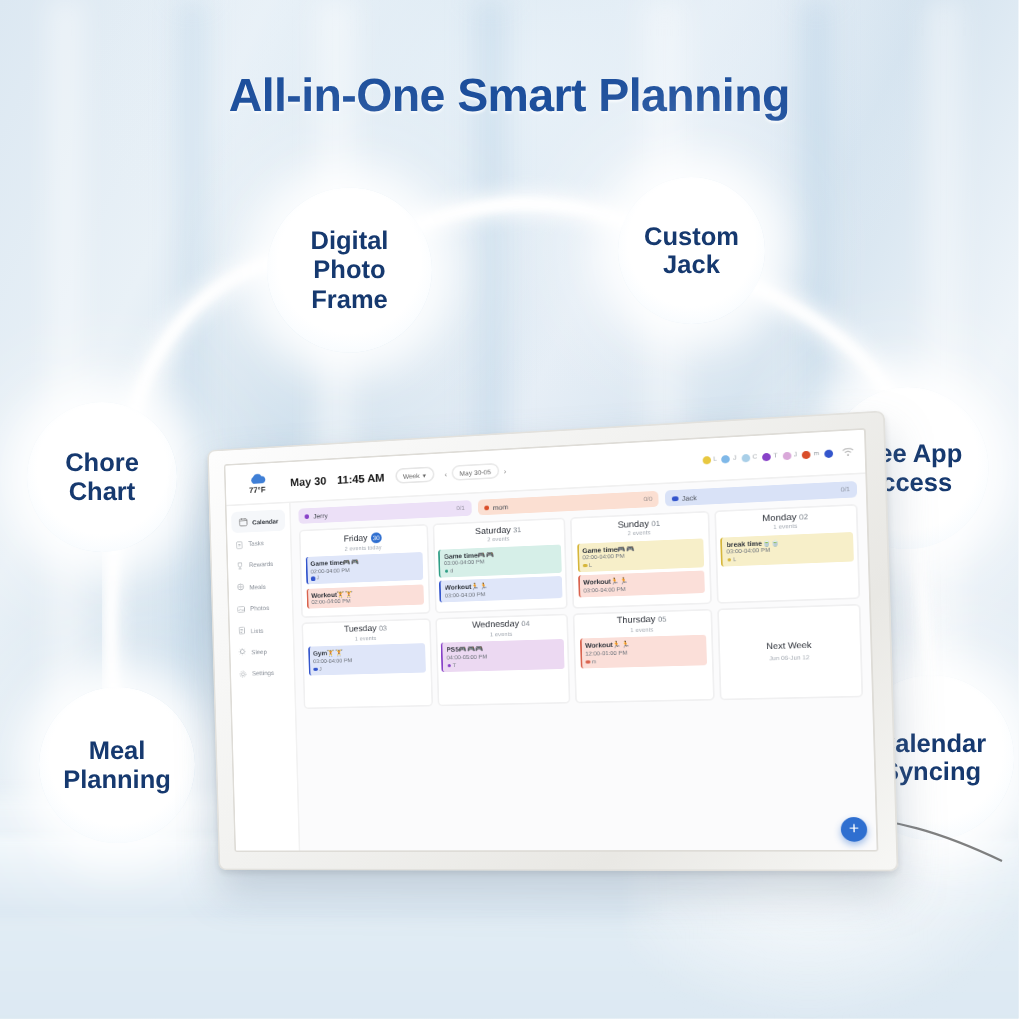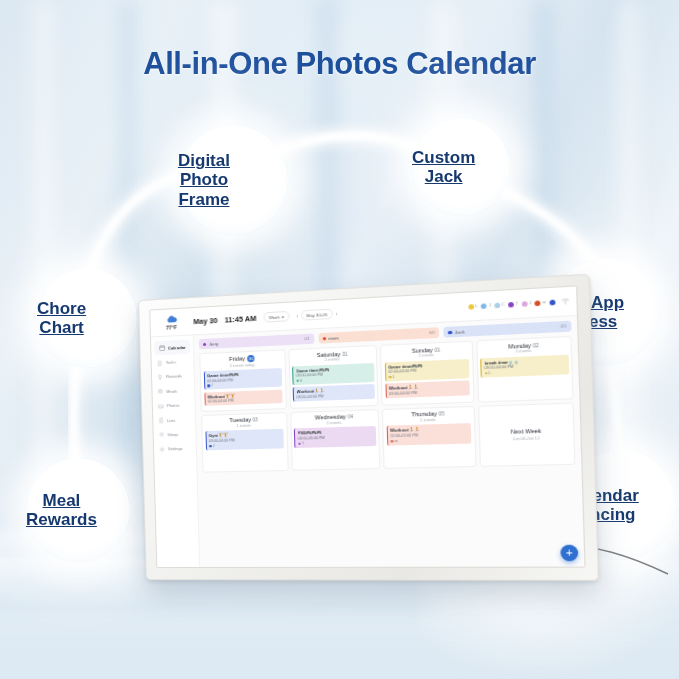--- a/index.html
+++ b/index.html
@@ -43,22 +43,22 @@
   }
 
   
   .arc{position:absolute;left:0;top:0;width:679px;height:679px;pointer-events:none;}
 
   
   .bubble{
     position:absolute;border-radius:50%;
     background:radial-gradient(circle at 50% 45%, #ffffff 58%, #f7fbfe 78%, rgba(255,255,255,.55) 100%);
     box-shadow:0 0 26px 14px rgba(255,255,255,.85), 0 0 60px 26px rgba(255,255,255,.45);
-    display:flex;align-items:center;text-align:center;
-    color:#16396f;font-weight:bold;line-height:1.12;text-decoration:underline;
+    display:flex;align-items:center;justify-content:center;text-align:center;
+    color:#16396f;font-weight:bold;line-height:1.12;
   }
 
   
   .device{
     position:absolute;left:142px;top:300px;width:420px;height:280px;
   }
   .bezel{
     position:absolute;inset:0;
     background:linear-gradient(135deg,#fdfdfd 0%,#f2f2f0 40%,#e9e8e4 75%,#f7f7f5 100%);
     border-radius:5px;
@@ -146,21 +146,21 @@
   <i style="left:46%;width:30px;background:linear-gradient(90deg,rgba(168,199,224,0),rgba(168,199,224,.45),rgba(168,199,224,0));"></i>
   <i style="left:62%;width:44px;background:linear-gradient(90deg,rgba(255,255,255,0),rgba(255,255,255,.5),rgba(255,255,255,0));"></i>
   <i style="left:78%;width:28px;background:linear-gradient(90deg,rgba(170,201,226,0),rgba(170,201,226,.5),rgba(170,201,226,0));"></i>
   <i style="left:90%;width:36px;background:linear-gradient(90deg,rgba(255,255,255,0),rgba(255,255,255,.55),rgba(255,255,255,0));"></i>
 </div>
 <div class="tabletop"></div>
 <div class="tablecloth"></div>
 <div class="tableedge"></div>
 <div class="cloth-fold"></div>
 
-<div class="title">All-in-One Photos Calendar</div>
+<div class="title">All-in-One Smart Planning</div>
 
 <svg class="arc" viewBox="0 0 679 679">
   <defs>
     <filter id="sf" x="-50%" y="-50%" width="200%" height="200%">
       <feGaussianBlur stdDeviation="5"></feGaussianBlur>
     </filter>
     <filter id="sf2" x="-50%" y="-50%" width="200%" height="200%">
       <feGaussianBlur stdDeviation="2"></feGaussianBlur>
     </filter>
   </defs>
@@ -182,33 +182,33 @@
   <span style="white-space:pre-line">Digital
 Photo
 Frame</span>
 </div>
 
 <div class="bubble" style="left:412px;top:118px;width:98px;height:98px;font-size:17px;">
   <span style="white-space:pre-line">Custom
 Jack</span>
 </div>
 
-<div class="bubble" style="left:37px;top:268px;width:100px;height:100px;font-size:17px;">
+<div class="bubble" style="left:18px;top:268px;width:100px;height:100px;font-size:17px;">
   <span style="white-space:pre-line">Chore
 Chart</span>
 </div>
 
 <div class="bubble" style="left:551px;top:258px;width:108px;height:108px;font-size:17px;">
   <span style="white-space:pre-line">Free App
 Access</span>
 </div>
 
 <div class="bubble" style="left:26px;top:458px;width:104px;height:104px;font-size:17px;">
   <span style="white-space:pre-line">Meal
-Rewards</span>
+Planning</span>
 </div>
 
 <div class="bubble" style="left:566px;top:450px;width:110px;height:110px;font-size:17px;">
   <span style="white-space:pre-line">Calendar
 Syncing</span>
 </div>
 
 <svg class="cable" viewBox="0 0 120 40">
   <path d="M2,4 C40,6 70,14 112,34" stroke="#555" stroke-width="1.4" fill="none" opacity=".75"></path>
 </svg>

